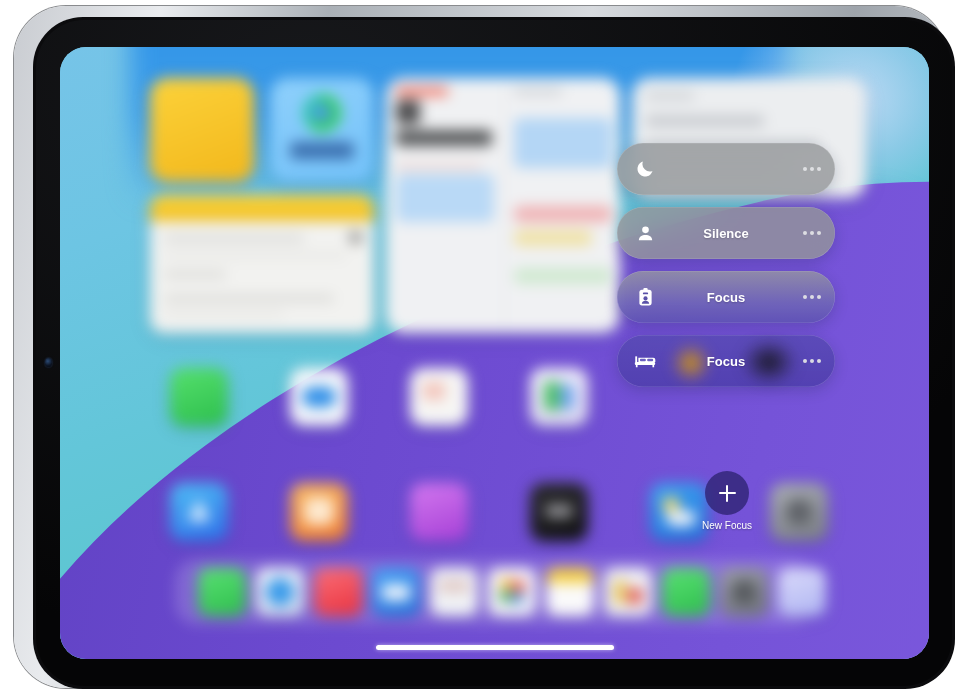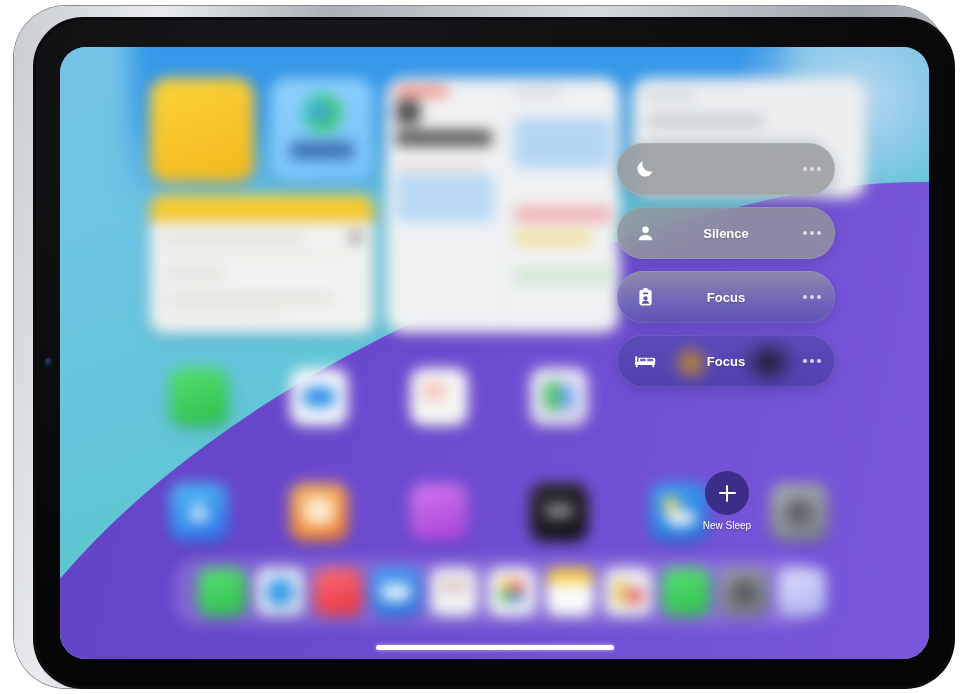--- a/index.html
+++ b/index.html
@@ -538,21 +538,21 @@
               <i></i>
               <i></i>
               <i></i>
             </span>
         </div>
 
         <div class="new-focus">
           <div class="circle">
             <span class="plus"></span>
           </div>
-          <div class="nf-label">New Sleep</div>
+          <div class="nf-label">New Focus</div>
         </div>
 
       </div>
 
       <div class="home-indicator"></div>
 
     </div>
   </div>
 
 </div>

